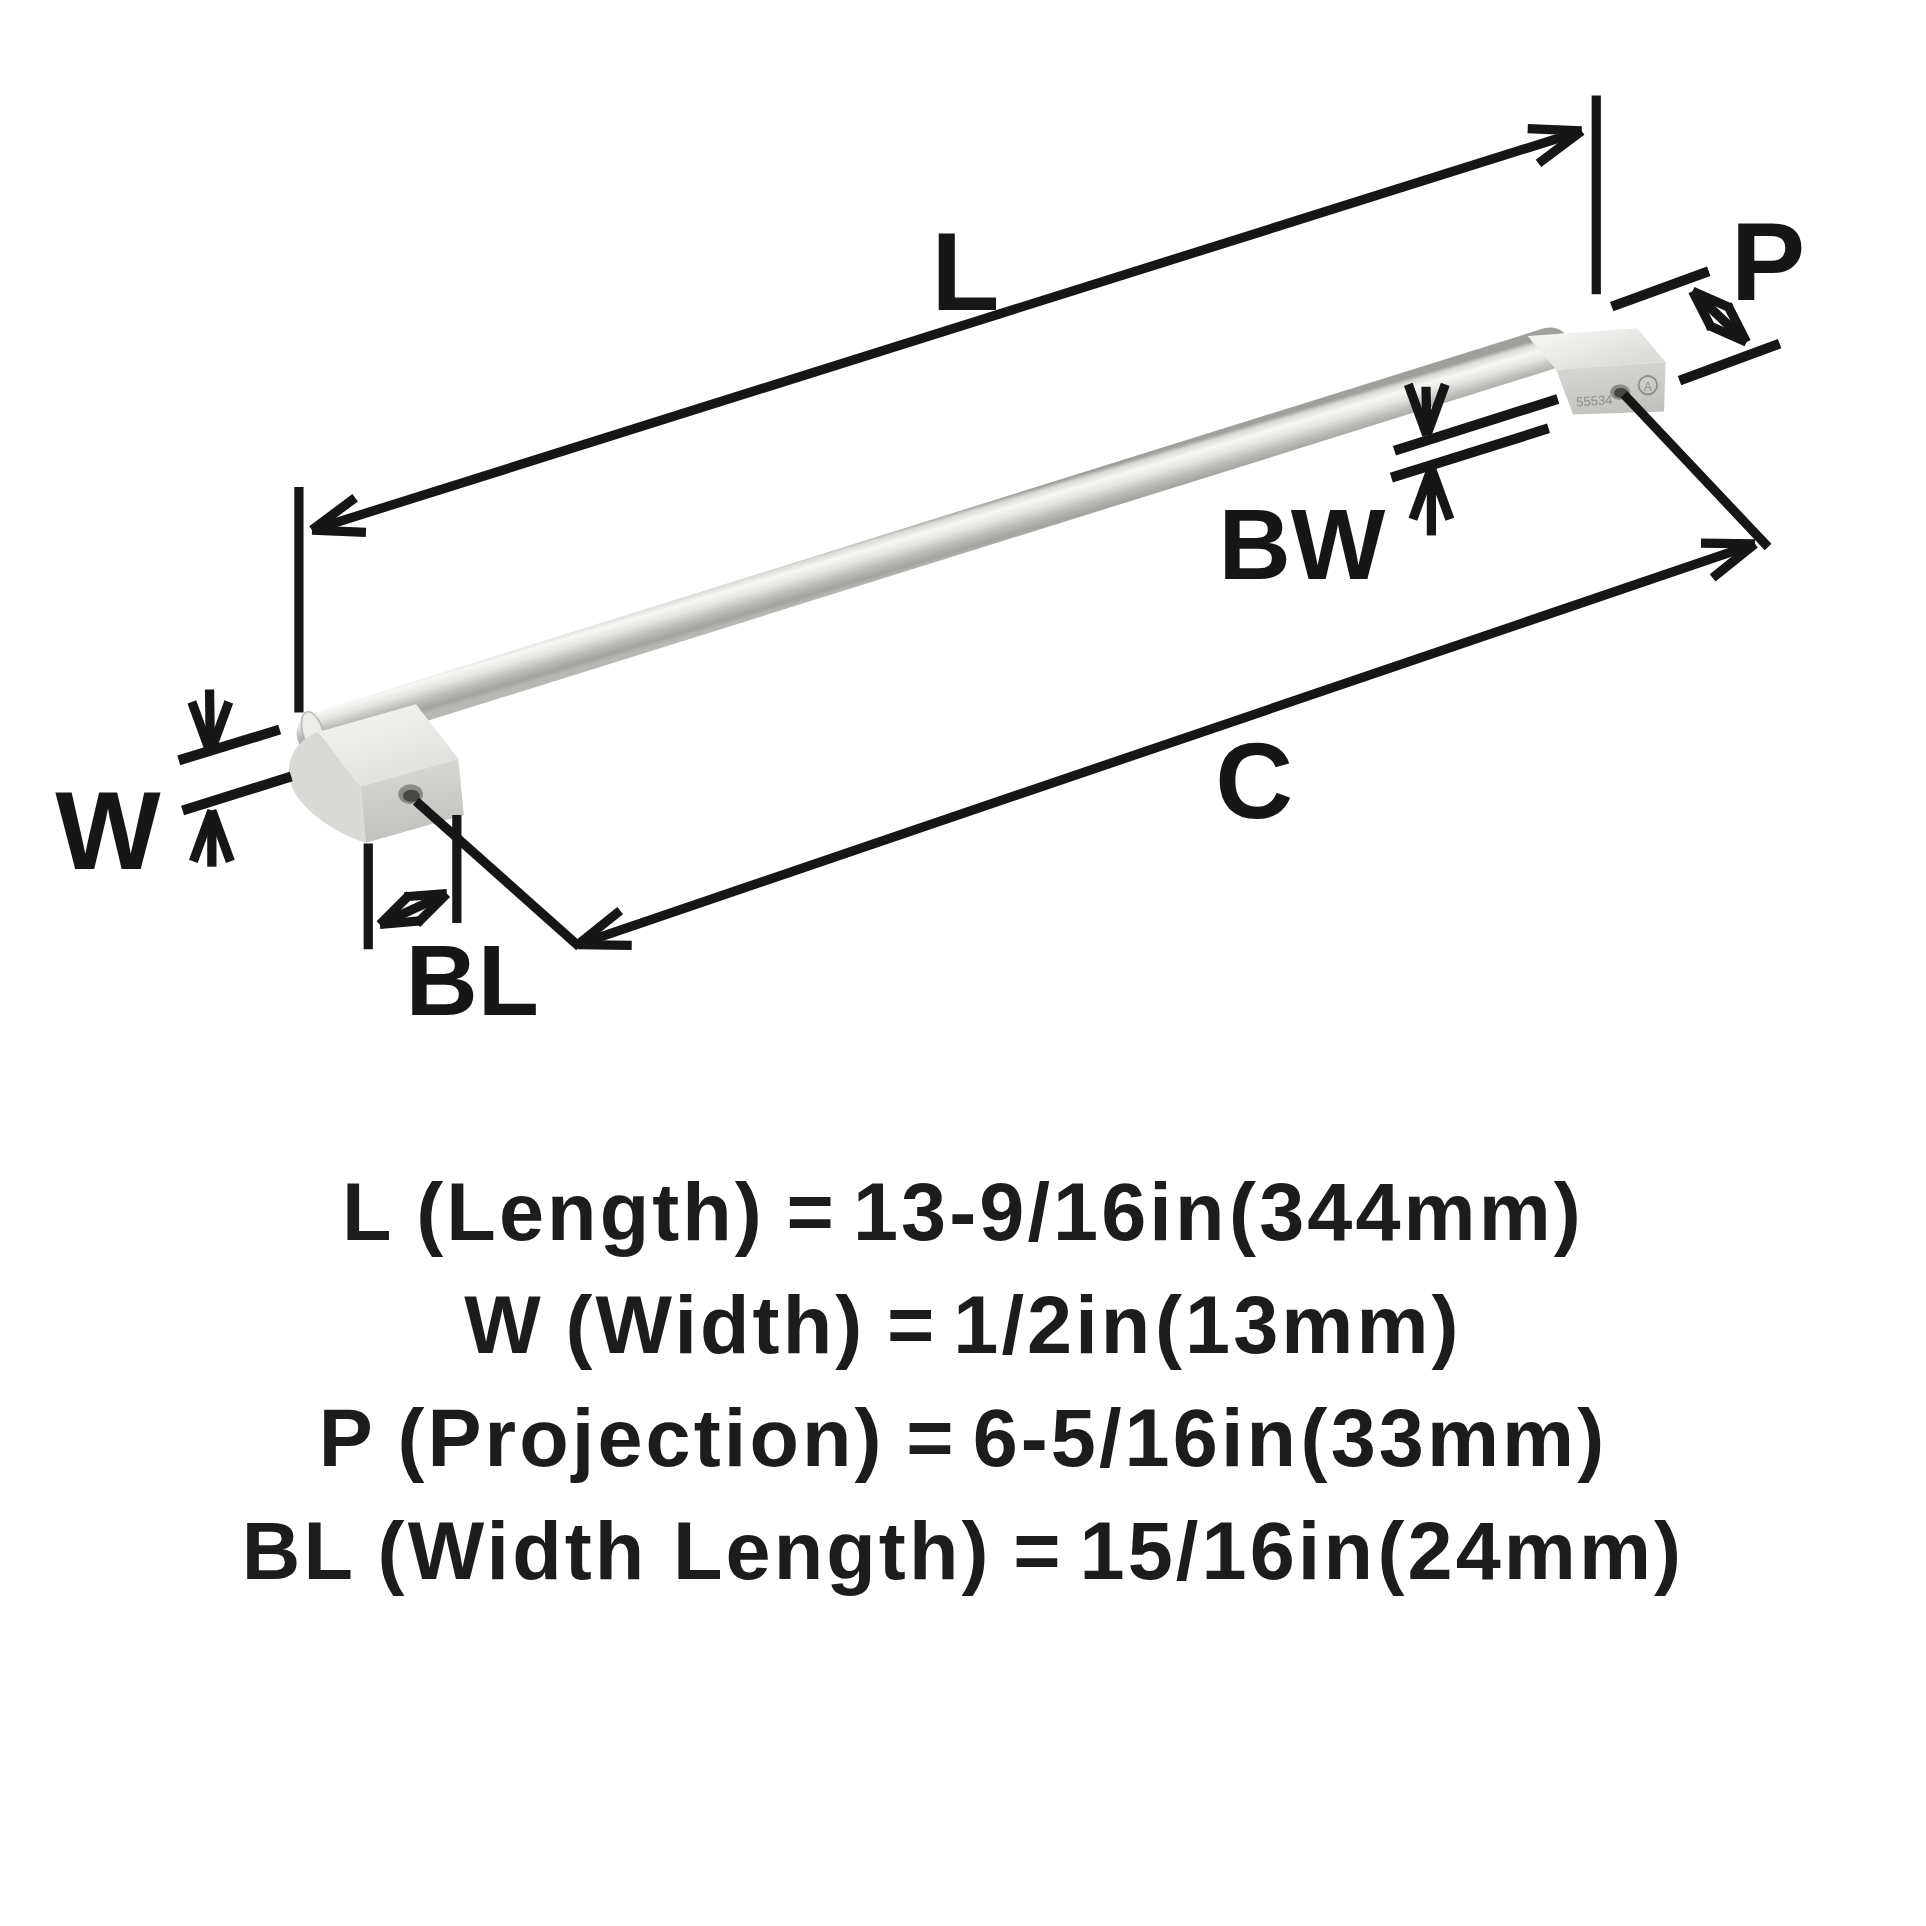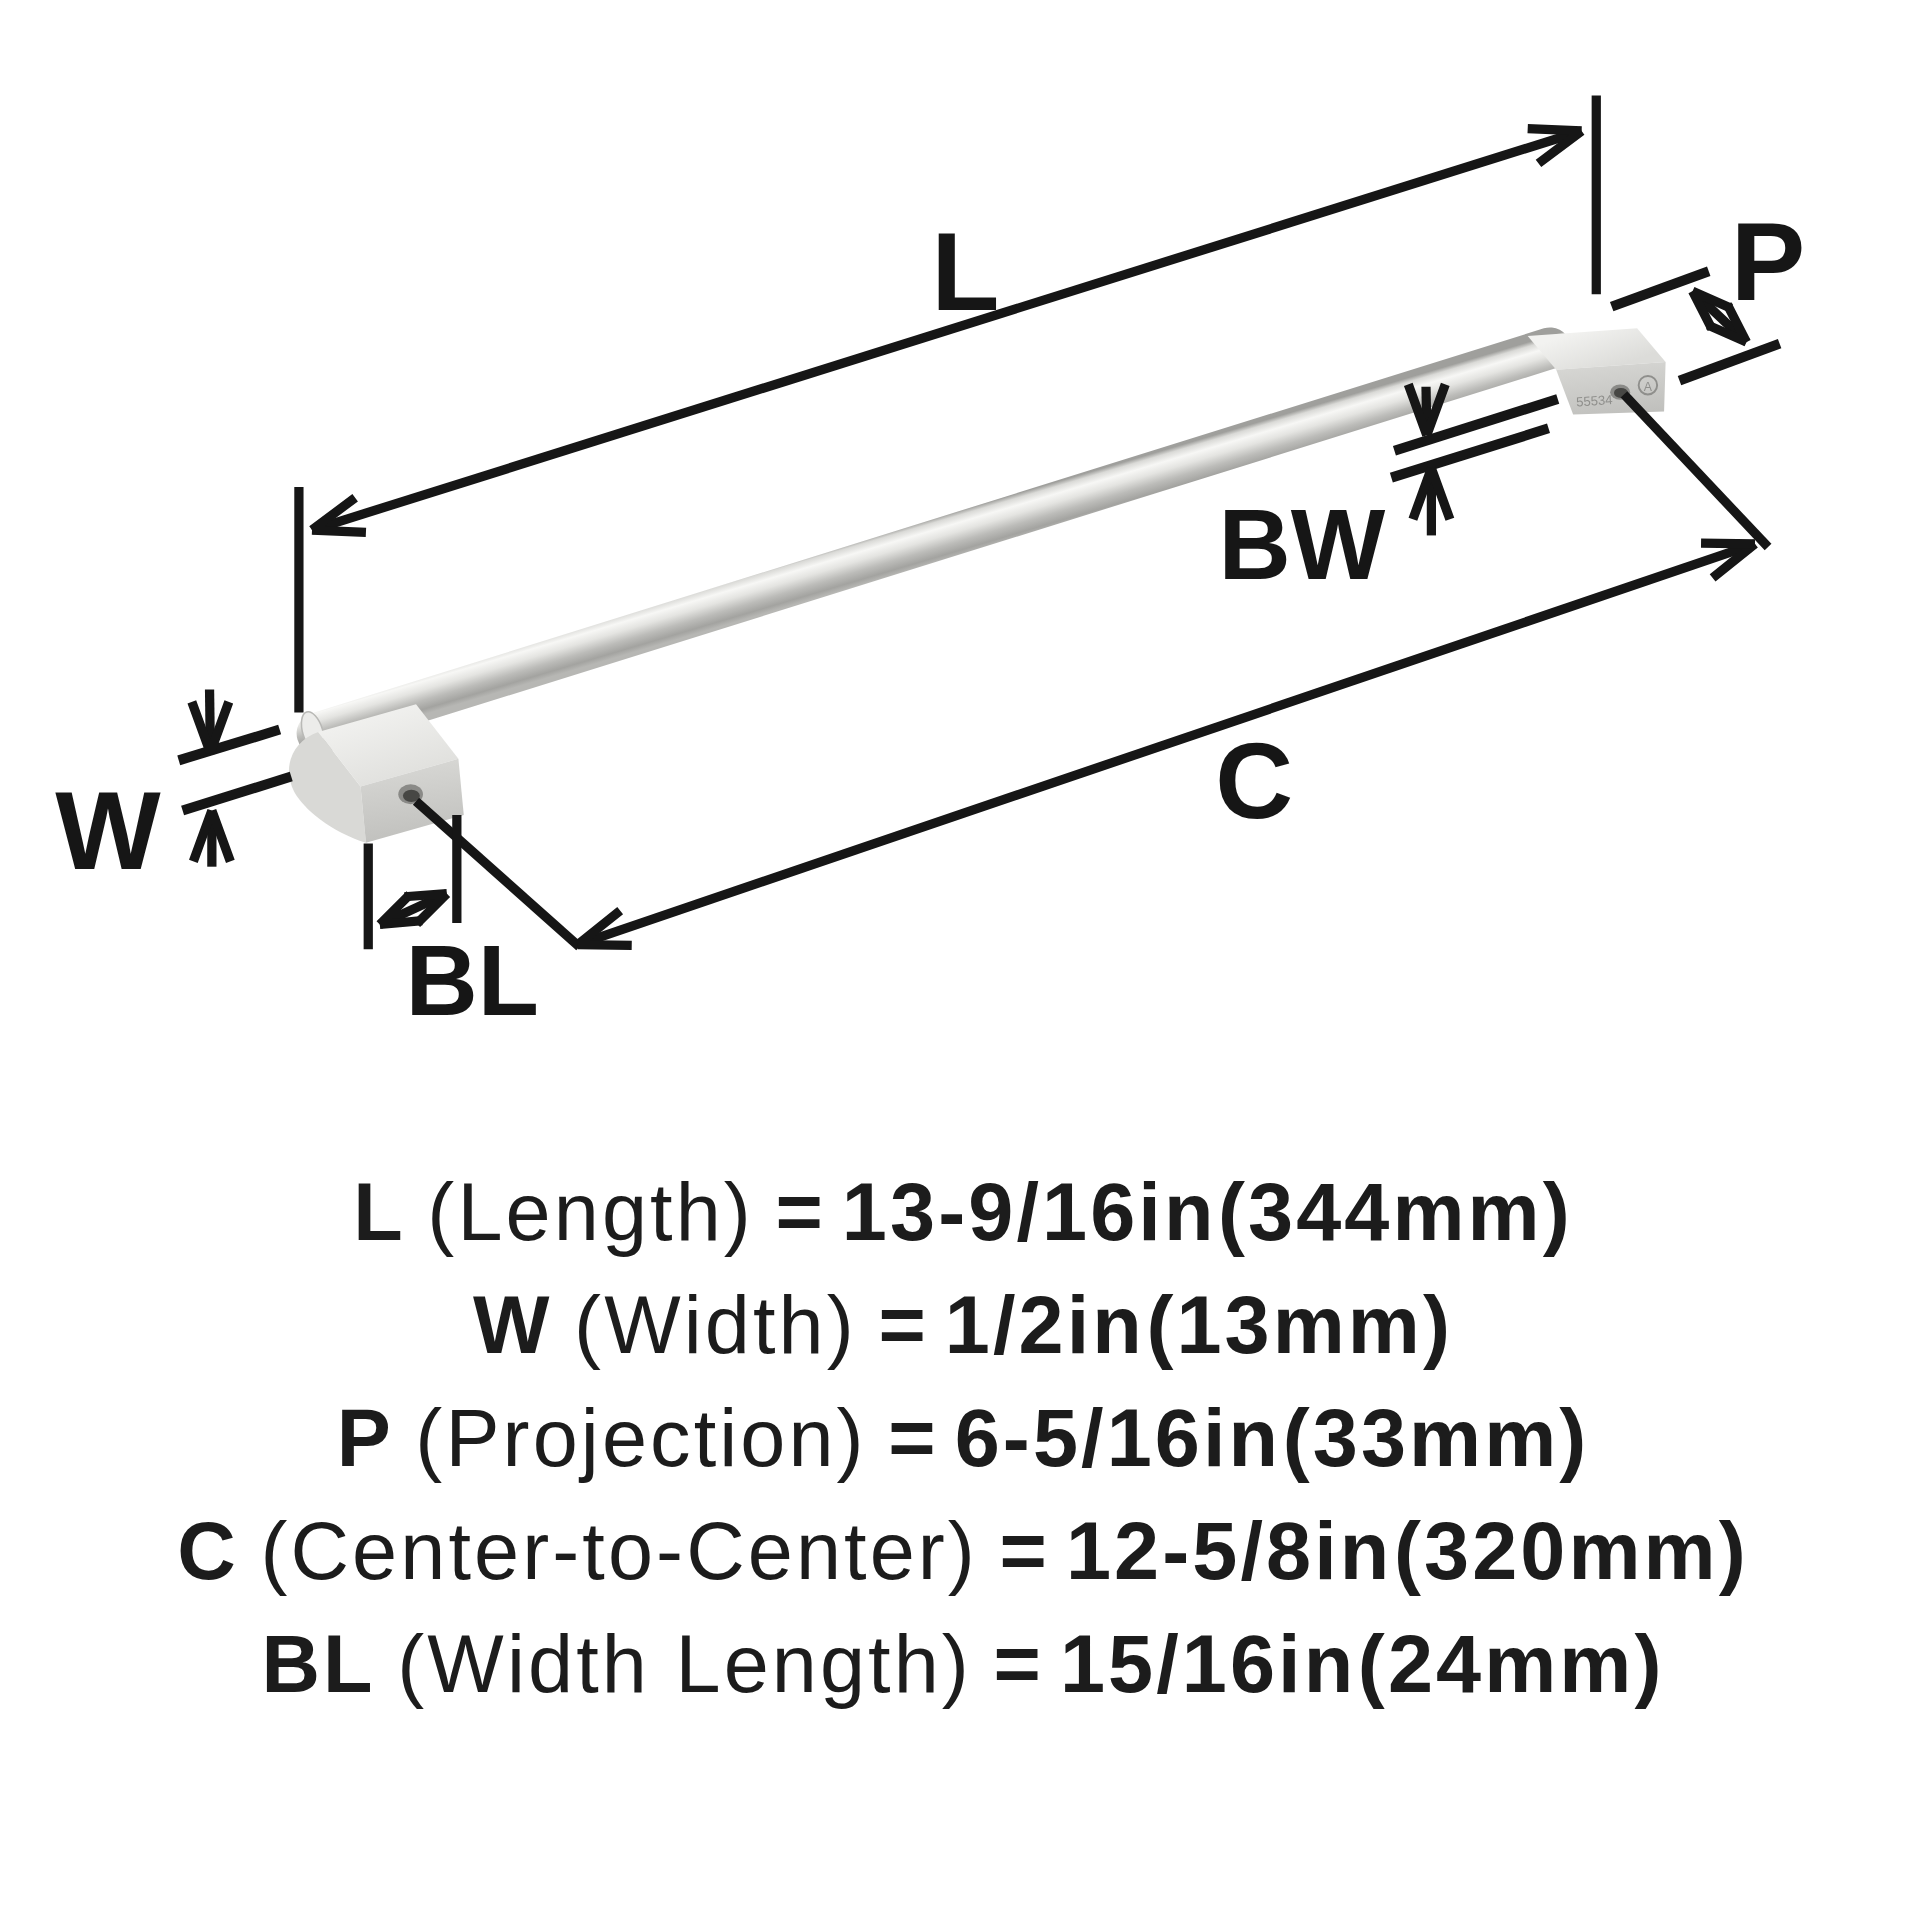--- a/index.html
+++ b/index.html
@@ -23,21 +23,21 @@
   .specs{
     position:absolute;left:0;right:0;top:1156px;
     text-align:center;
     font-size:81px;line-height:113px;
     letter-spacing:3.1px;
     color:#1c1c1c;
     white-space:nowrap;
   }
   .spec-line{height:113px;}
   .sp-abbr{font-weight:700;}
-  .sp-name{font-weight:400;margin-left:21.6px;}
+  .sp-name{font-weight:700;margin-left:21.6px;}
   .sp-eq{font-weight:700;margin-left:21.6px;}
   .sp-val{font-weight:700;margin-left:16px;}
   .sp-met{font-weight:700;margin-left:1.5px;}
 </style>
 </head>
 <body>
 
 <div class="stage">
 
   <svg width="1926" height="1926" viewBox="0 0 2500 2500">
@@ -154,21 +154,18 @@
     <div class="spec-line">
       <span class="sp-abbr">L</span><span class="sp-name">(Length)</span><span class="sp-eq">=</span><span class="sp-val">13-9/16in</span><span class="sp-met">(344mm)</span>
     </div>
     <div class="spec-line">
       <span class="sp-abbr">W</span><span class="sp-name">(Width)</span><span class="sp-eq">=</span><span class="sp-val">1/2in</span><span class="sp-met">(13mm)</span>
     </div>
     <div class="spec-line">
       <span class="sp-abbr">P</span><span class="sp-name">(Projection)</span><span class="sp-eq">=</span><span class="sp-val">6-5/16in</span><span class="sp-met">(33mm)</span>
     </div>
     <div class="spec-line">
-      <span class="sp-abbr">C</span><span class="sp-name">(Center-to-Center)</span><span class="sp-eq">=</span><span class="sp-val">12-5/8in</span><span class="sp-met">(320mm)</span>
-    </div>
-    <div class="spec-line">
       <span class="sp-abbr">BL</span><span class="sp-name">(Width Length)</span><span class="sp-eq">=</span><span class="sp-val">15/16in</span><span class="sp-met">(24mm)</span>
     </div>
   </div>
 
 </div>
 
 
 </body></html>

